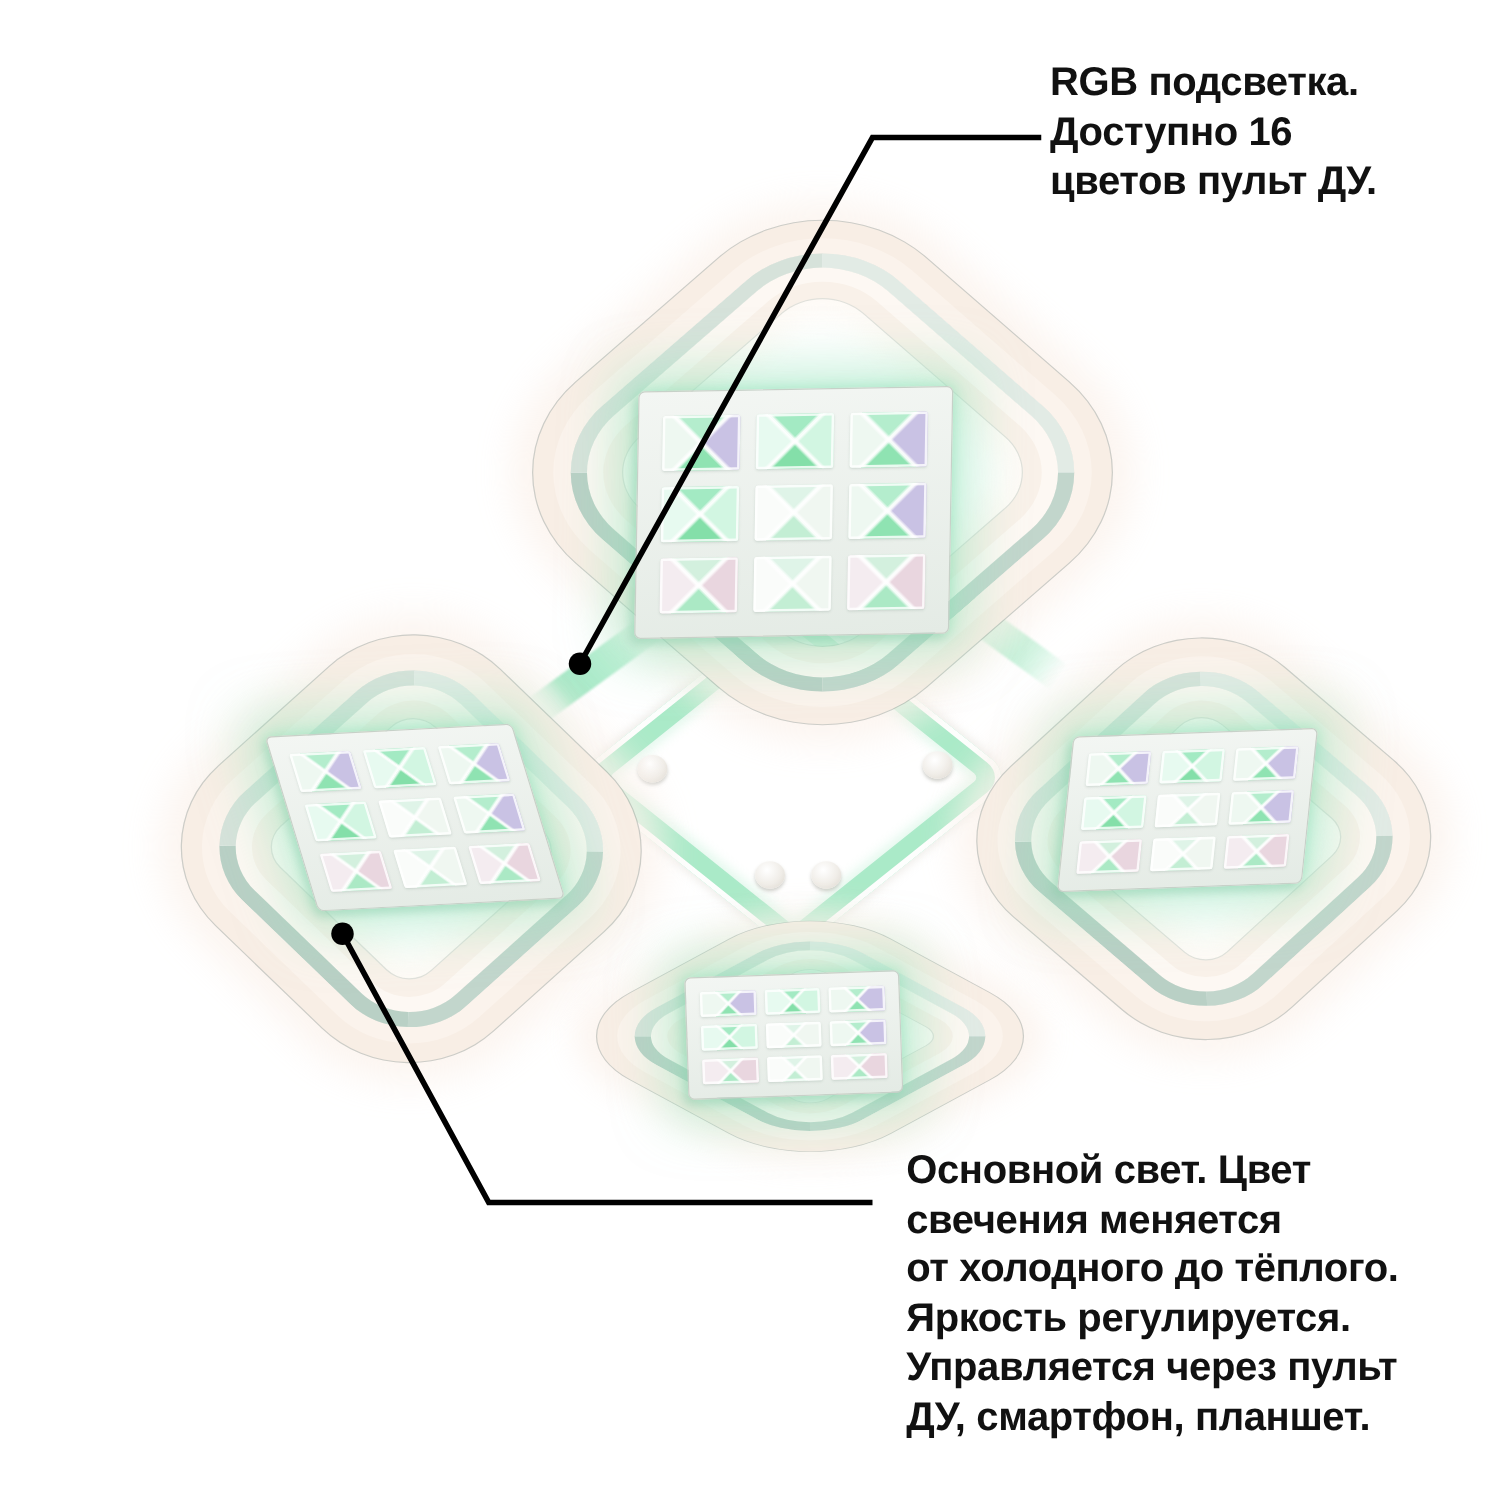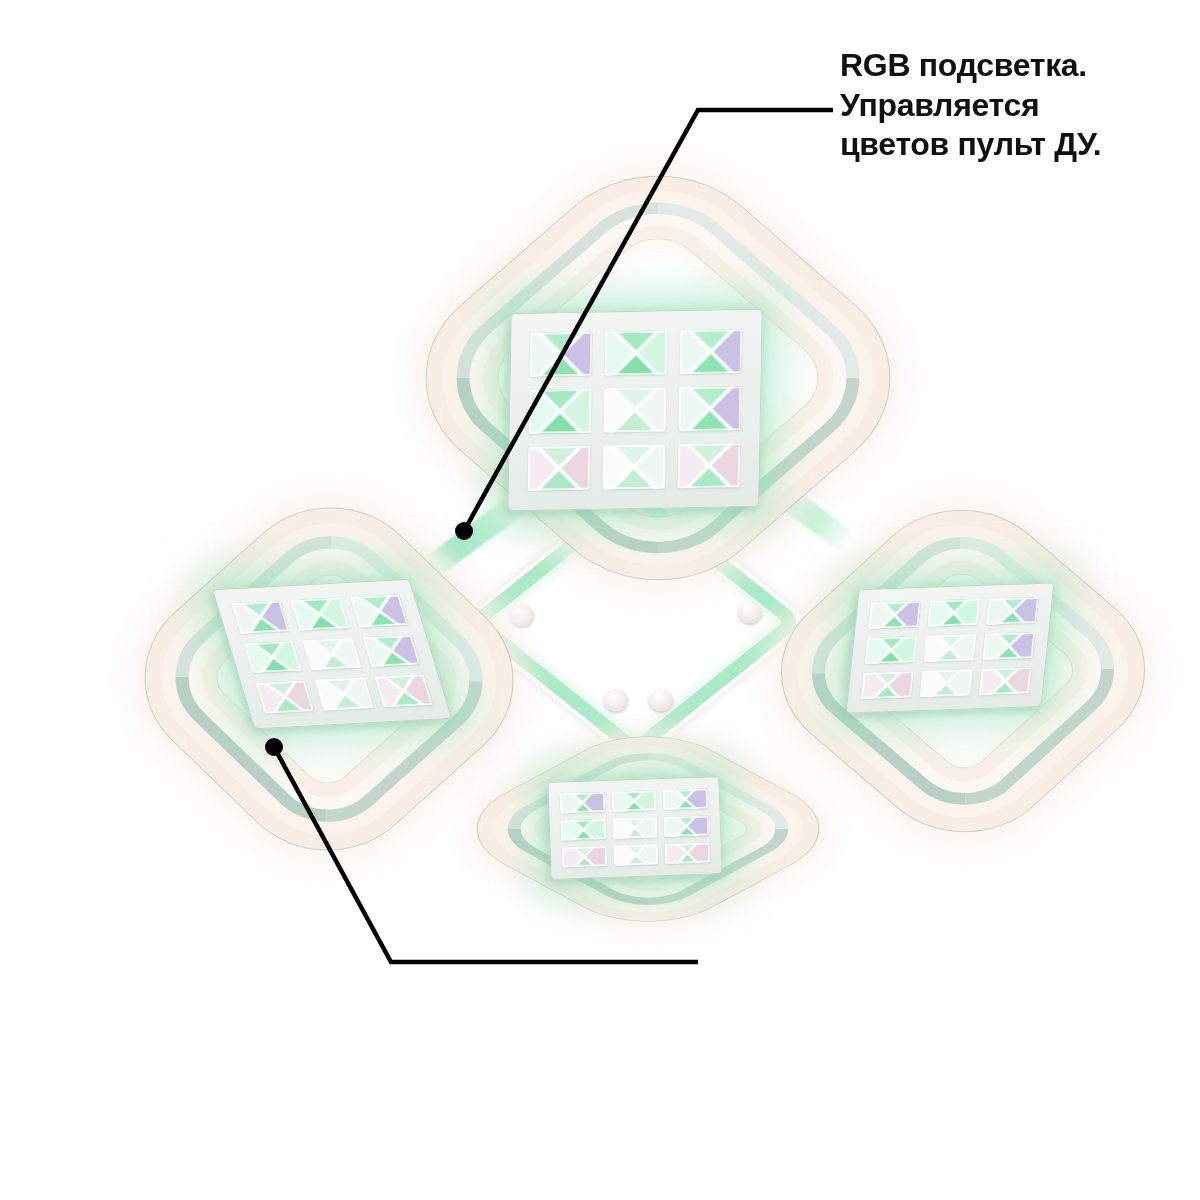--- a/index.html
+++ b/index.html
@@ -161,18 +161,26 @@
 
   <svg class="leaders" width="1200" height="1200" viewBox="0 0 1200 1200">
     <polyline points="798,110 663,110 429,531" fill="none" stroke="#000000" stroke-width="4.5"></polyline>
     <circle cx="429" cy="531" r="9" fill="#000000"></circle>
     <polyline points="663,962 356,962 239,747" fill="none" stroke="#000000" stroke-width="4.5"></polyline>
     <circle cx="239" cy="747" r="9" fill="#000000"></circle>
   </svg>
 
   <div class="note note-rgb">
     <div>RGB подсветка.</div>
-    <div>Управляется</div>
+    <div>Доступно 16</div>
     <div>цветов пульт ДУ.</div>
   </div>
 
+  <div class="note note-main">
+    <div>Основной свет. Цвет</div>
+    <div>свечения меняется</div>
+    <div>от холодного до тёплого.</div>
+    <div>Яркость регулируется.</div>
+    <div>Управляется через пульт</div>
+    <div>ДУ, смартфон, планшет.</div>
+  </div>
 
 </div>
 
 </body></html>

